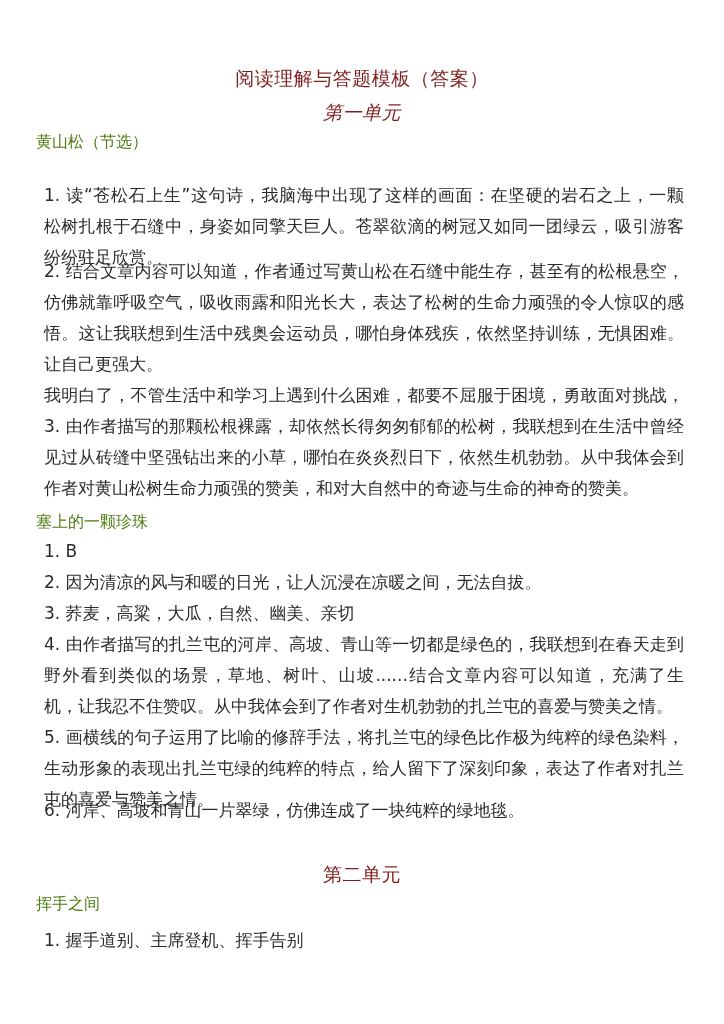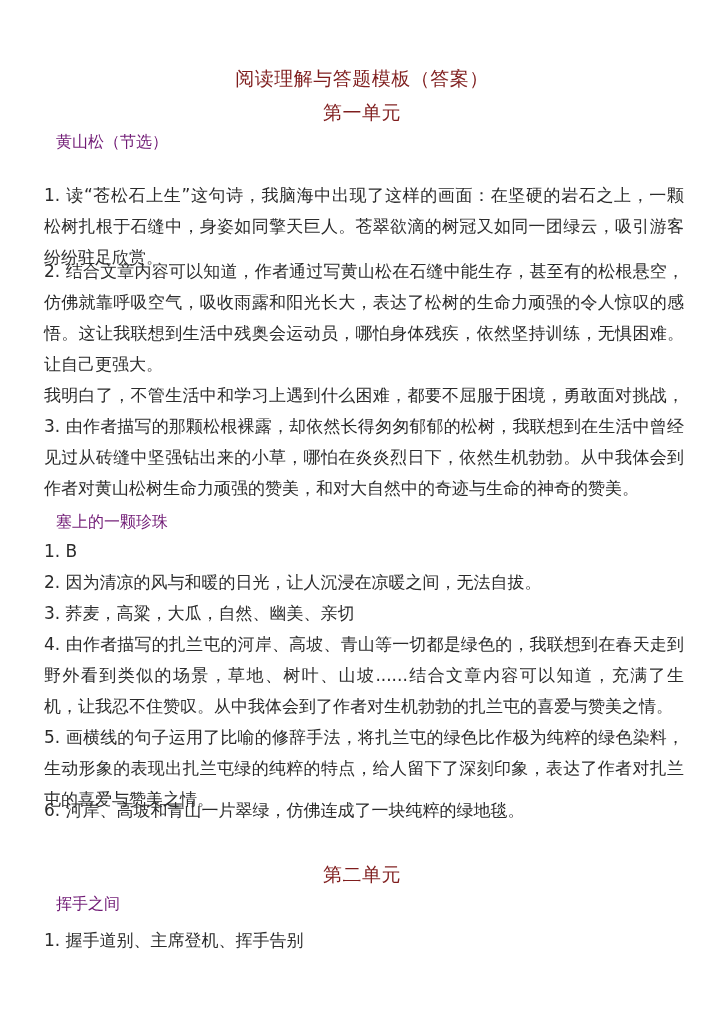--- a/index.html
+++ b/index.html
@@ -8,36 +8,36 @@
     font-family: "DejaVu Sans", "Liberation Sans", sans-serif;
     color: #2a2a2a;
   }
   .page { position: absolute; left: 0; top: 0; width: 724px; height: 1024px; }
   .title {
     position: absolute; left: 0; width: 724px; text-align: center;
     font-family: "DejaVu Serif", "Liberation Serif", serif;
     font-size: 19px; letter-spacing: 0.5px; color: #7f1d1d;
   }
   .heading {
-    position: absolute; left: 56px; font-size: 16px; color: #701a75;
+    position: absolute; left: 36px; font-size: 16px; color: #4d7c0f;
   }
   .para {
     position: absolute; left: 44px; width: 640px;
     font-size: 17px; line-height: 31px; color: #2b2b2b;
   }
   .line { display: block; white-space: nowrap; text-align-last: justify; text-align: justify; }
   .line.last { text-align-last: left; }
 </style>
 </head>
 <body>
 
 <div class="page">
 
   <div class="title" style="top:66px;">阅读理解与答题模板（答案）</div>
-  <div class="title" style="top:100px;">第一单元</div>
+  <div class="title" style="top:100px;font-style:italic;">第一单元</div>
 
   <div class="heading" style="top:132px;">黄山松（节选）</div>
 
   <div class="para" style="top:180px;">
     <span class="line">1. 读“苍松石上生”这句诗，我脑海中出现了这样的画面：在坚硬的岩石之上，一颗</span>
     <span class="line">松树扎根于石缝中，身姿如同擎天巨人。苍翠欲滴的树冠又如同一团绿云，吸引游客</span>
     <span class="line last">纷纷驻足欣赏。</span>
   </div>
 
   <div class="para" style="top:256px;">

